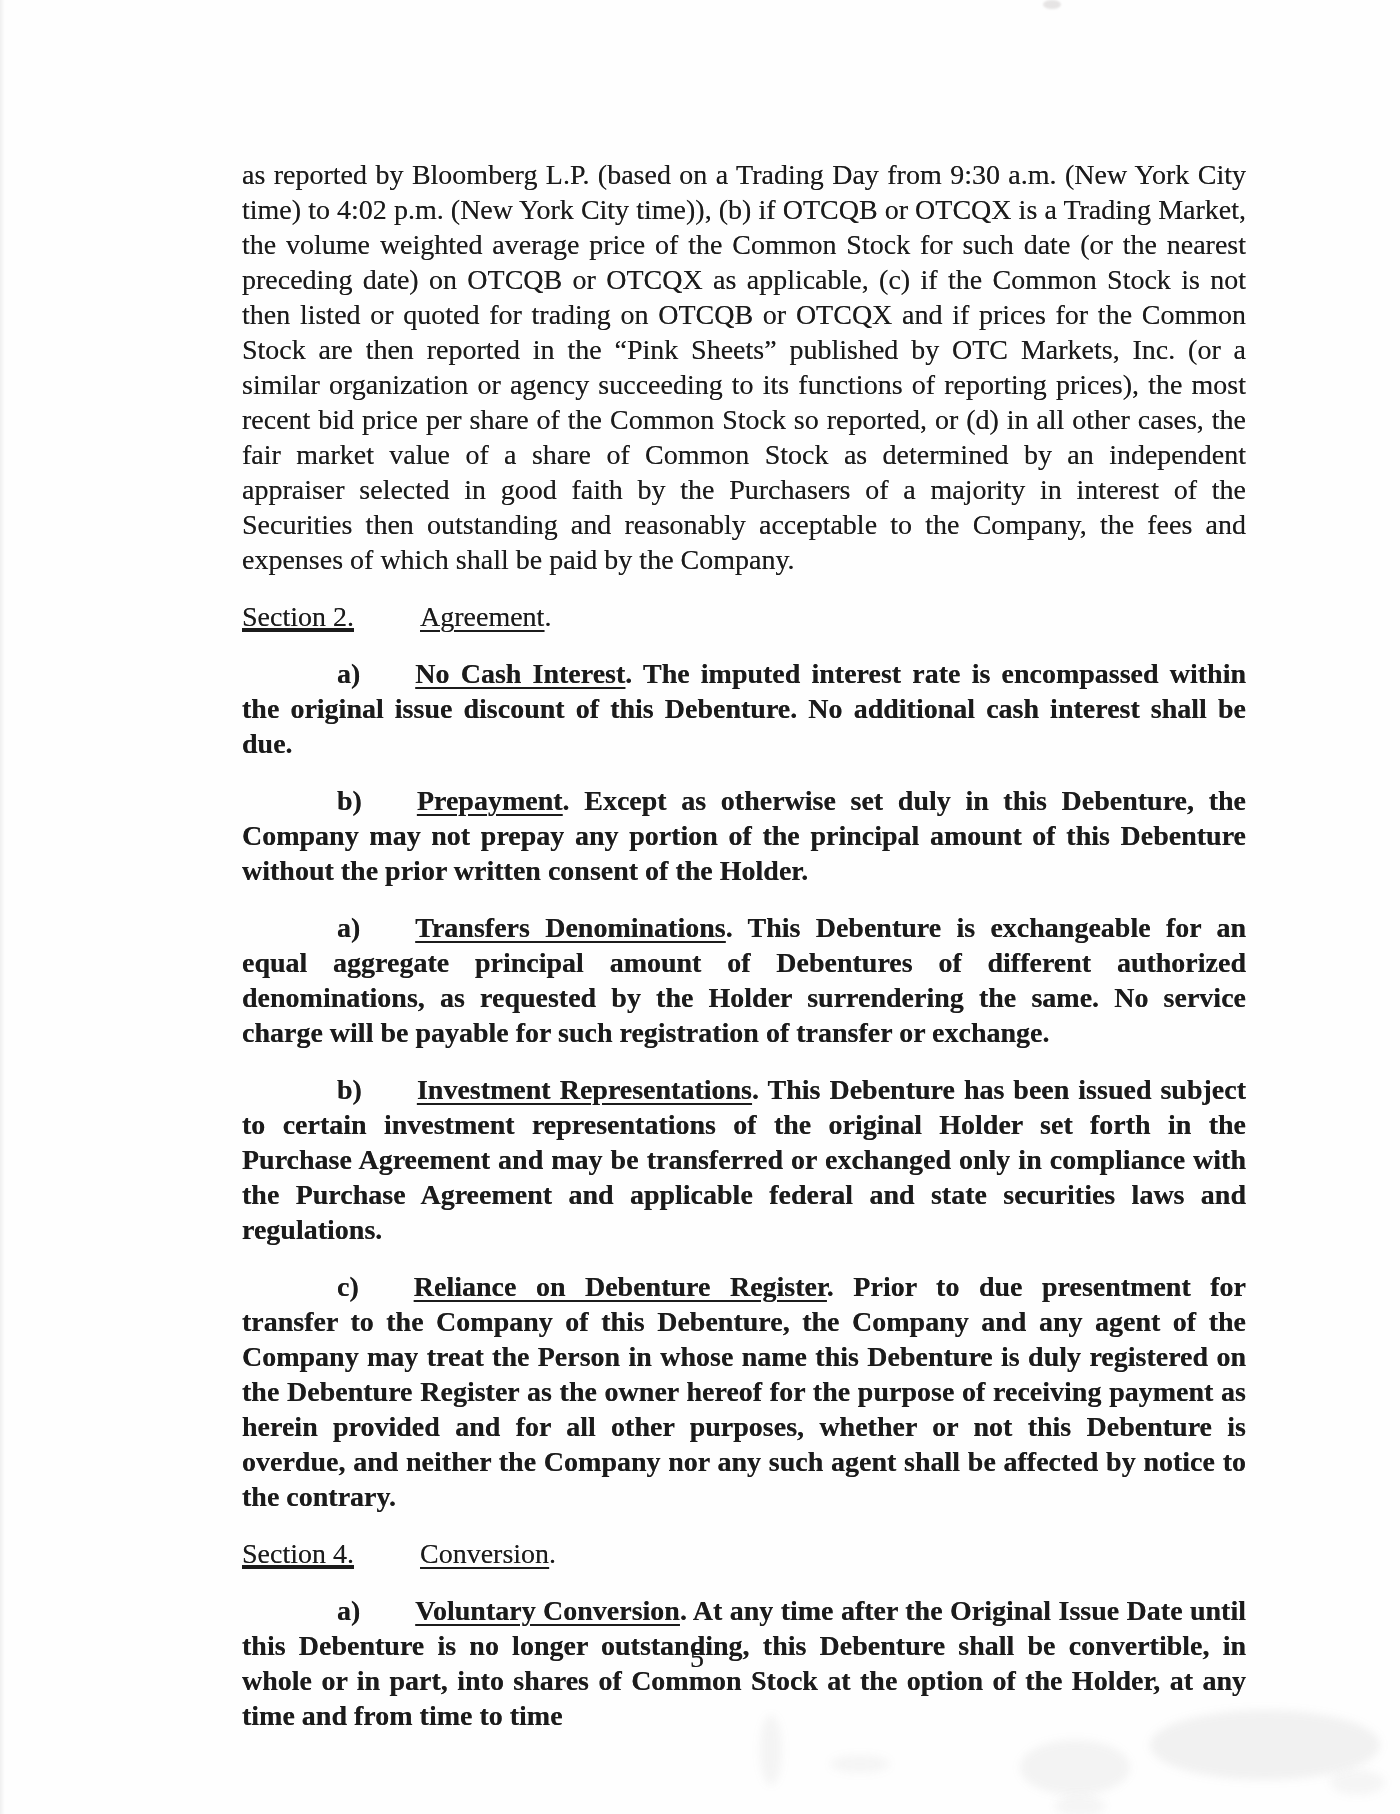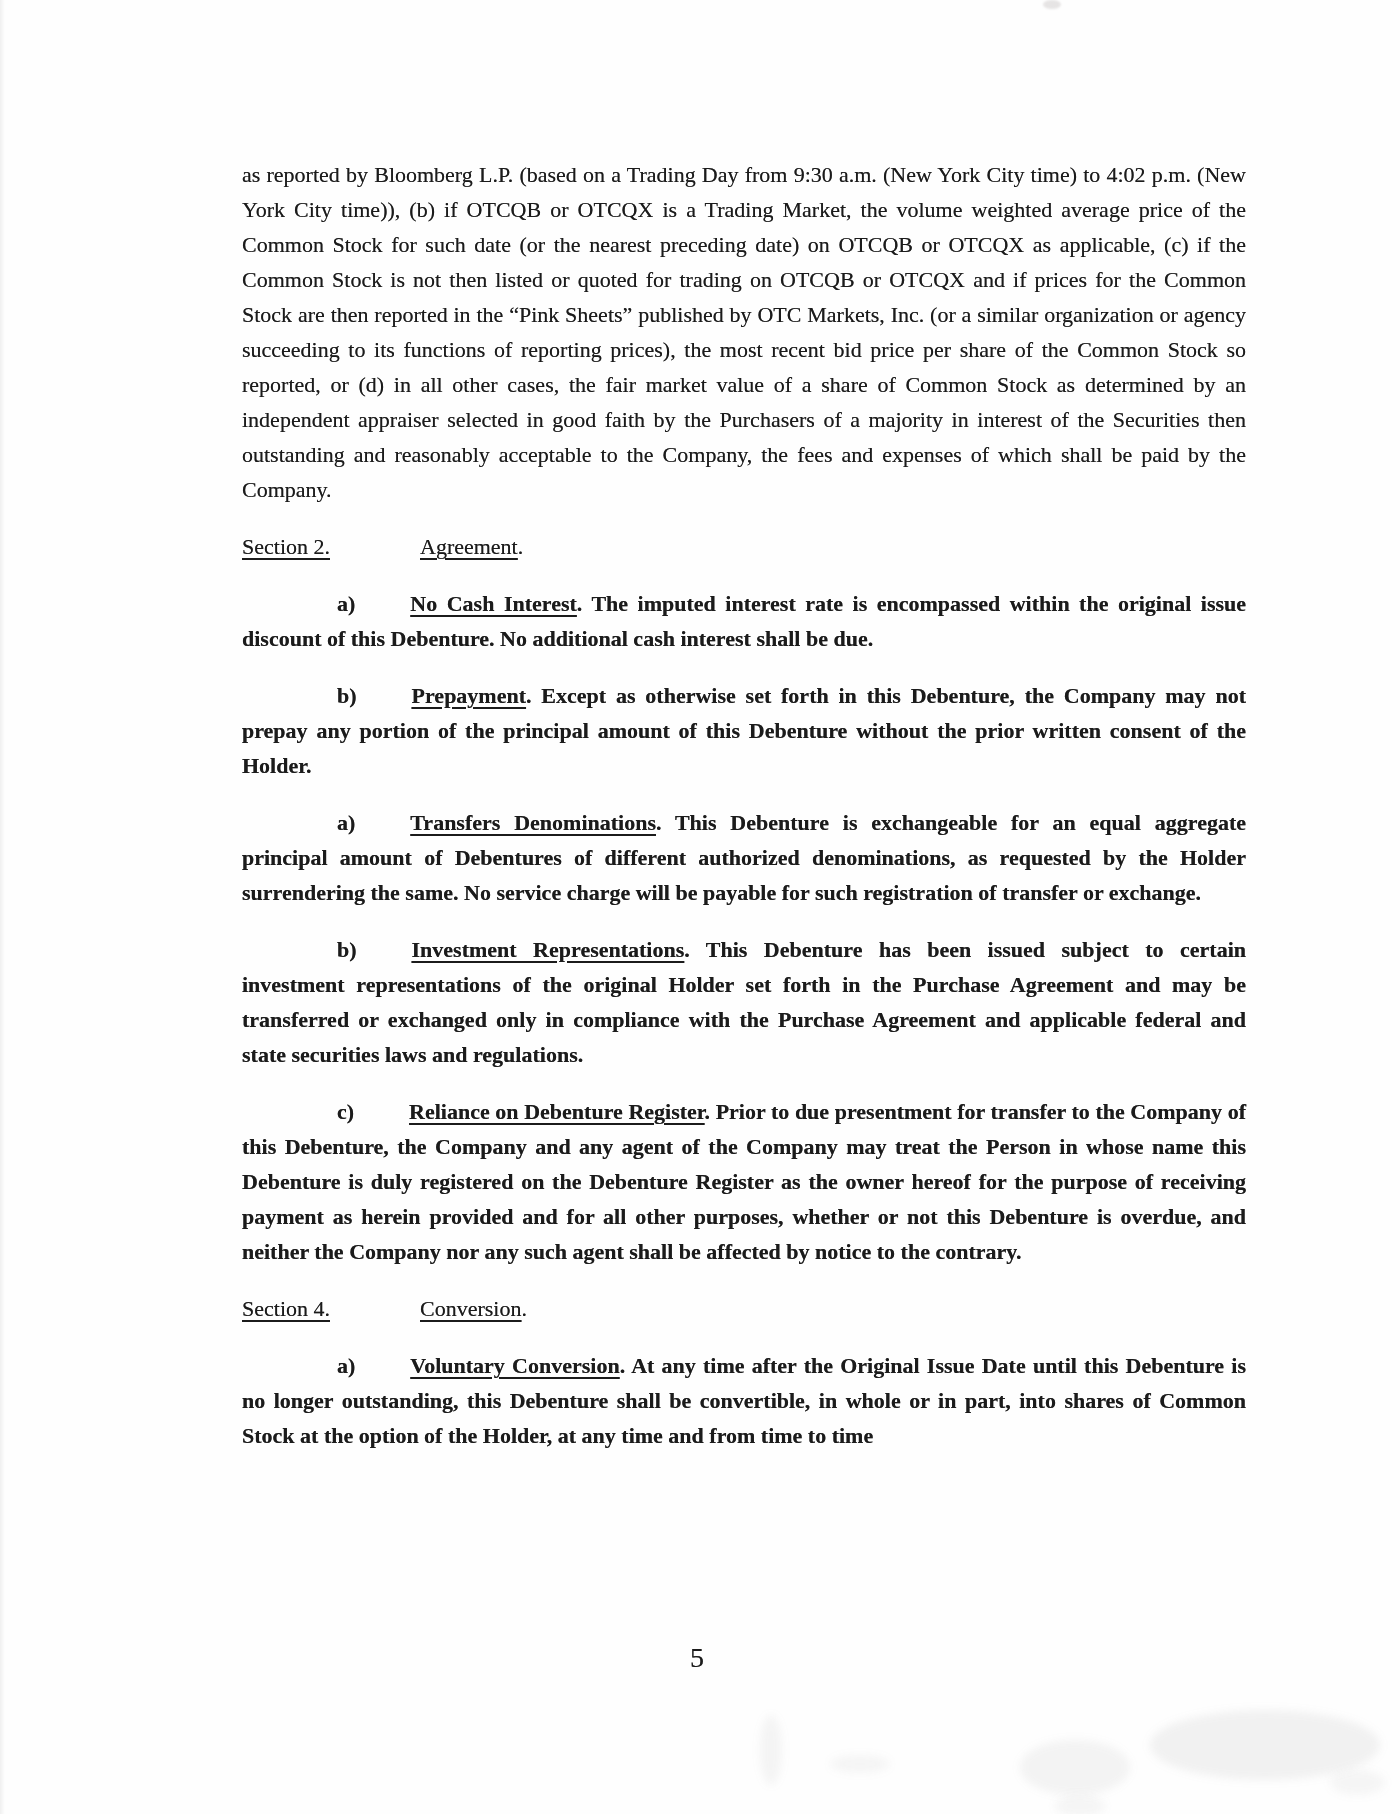--- a/index.html
+++ b/index.html
@@ -23,28 +23,28 @@
     background: linear-gradient(to right, rgba(0,0,0,0.06), rgba(0,0,0,0));
   }
   .content {
     position: absolute;
     left: 242px;
     top: 157px;
     width: 1004px;
   }
   .content p {
     margin: 0;
-    font-size: 22px;
+    font-size: 28px;
     line-height: 35px;
     text-align: justify;
     text-shadow: 0 0 0.5px rgba(25,25,25,0.65);
   }
   .content p.gap { margin-top: 22px; }
   .sec-heading { text-align: left !important; }
-  .sec-label { display: inline-block; width: 178px; }
+  .sec-label { display: inline-block; width: 178px; text-decoration: underline; }
   .lettered { text-indent: 95px; font-weight: bold; }
   .tab { display: inline-block; width: 55px; }
   u {
     text-decoration: underline;
     text-decoration-thickness: 2px;
     text-underline-offset: 4px;
   }
   .page-number {
     position: absolute;
     left: 195px;
@@ -71,21 +71,21 @@
 </head>
 <body>
 
 <div class="page">
   <div class="edge-left"></div>
 
   <div class="content" id="doc-content">
       <p class="para"><span>as reported by Bloomberg L.P. (based on a Trading Day from 9:30 a.m. (New York City time) to 4:02 p.m. (New York City time)), (b) if OTCQB or OTCQX is a Trading Market, the volume weighted average price of the Common Stock for such date (or the nearest preceding date) on OTCQB or OTCQX as applicable, (c) if the Common Stock is not then listed or quoted for trading on OTCQB or OTCQX and if prices for the Common Stock are then reported in the “Pink Sheets” published by OTC Markets, Inc. (or a similar organization or agency succeeding to its functions of reporting prices), the most recent bid price per share of the Common Stock so reported, or (d) in all other cases, the fair market value of a share of Common Stock as determined by an independent appraiser selected in good faith by the Purchasers of a majority in interest of the Securities then outstanding and reasonably acceptable to the Company, the fees and expenses of which shall be paid by the Company.</span></p>
       <p class="sec-heading gap"><span class="sec-label"><u>Section 2.</u></span><span><u>Agreement</u>.</span></p>
       <p class="para lettered gap"><span>a)</span><span class="tab"></span><u>No Cash Interest</u>. <span>The imputed interest rate is encompassed within the original issue discount of this Debenture. No additional cash interest shall be due.</span></p>
-      <p class="para lettered gap"><span>b)</span><span class="tab"></span><u>Prepayment</u>. <span>Except as otherwise set forth in this Debenture, the Company may not prepay any portion of the principal amount of this Debenture without the prior written consent of the Holder.</span></p>
+      <p class="para lettered gap"><span>b)</span><span class="tab"></span><u>Prepayment</u>. <span>Except as otherwise set duly in this Debenture, the Company may not prepay any portion of the principal amount of this Debenture without the prior written consent of the Holder.</span></p>
       <p class="para lettered gap"><span>a)</span><span class="tab"></span><u>Transfers Denominations</u>. <span>This Debenture is exchangeable for an equal aggregate principal amount of Debentures of different authorized denominations, as requested by the Holder surrendering the same.  No service charge will be payable for such registration of transfer or exchange.</span></p>
       <p class="para lettered gap"><span>b)</span><span class="tab"></span><u>Investment Representations</u>. <span>This Debenture has been issued subject to certain investment representations of the original Holder set forth in the Purchase Agreement and may be transferred or exchanged only in compliance with the Purchase Agreement and applicable federal and state securities laws and regulations.</span></p>
       <p class="para lettered gap"><span>c)</span><span class="tab"></span><u>Reliance on Debenture Register</u>. <span>Prior to due presentment for transfer to the Company of this Debenture, the Company and any agent of the Company may treat the Person in whose name this Debenture is duly registered on the Debenture Register as the owner hereof for the purpose of receiving payment as herein provided and for all other purposes, whether or not this Debenture is overdue, and neither the Company nor any such agent shall be affected by notice to the contrary.</span></p>
       <p class="sec-heading gap"><span class="sec-label"><u>Section 4.</u></span><span><u>Conversion</u>.</span></p>
       <p class="para lettered gap"><span>a)</span><span class="tab"></span><u>Voluntary Conversion</u>. <span>At any time after the Original Issue Date until this Debenture is no longer outstanding, this Debenture shall be convertible, in whole or in part, into shares of Common Stock at the option of the Holder, at any time and from time to time</span></p>
     </div>
 
   <div class="page-number">5</div>
 
   <div class="smudge s1"></div>

